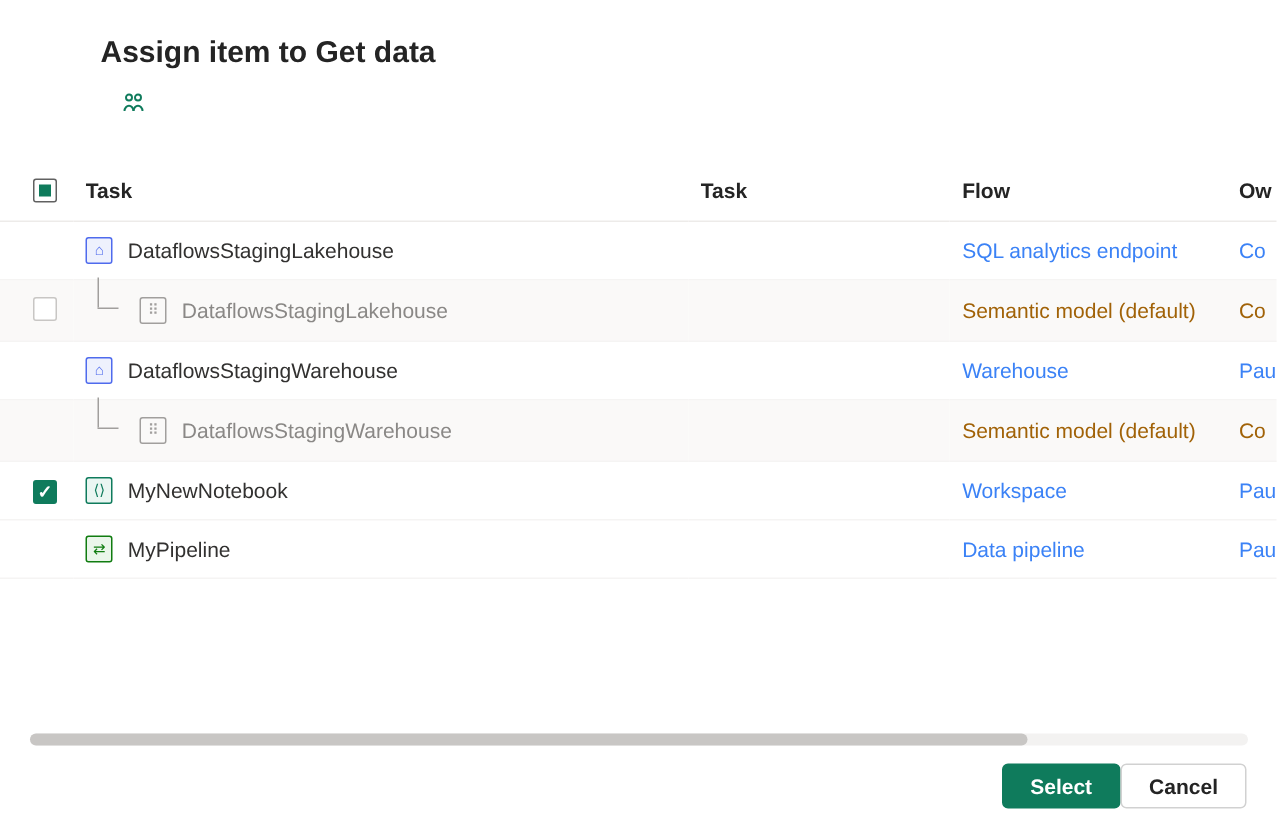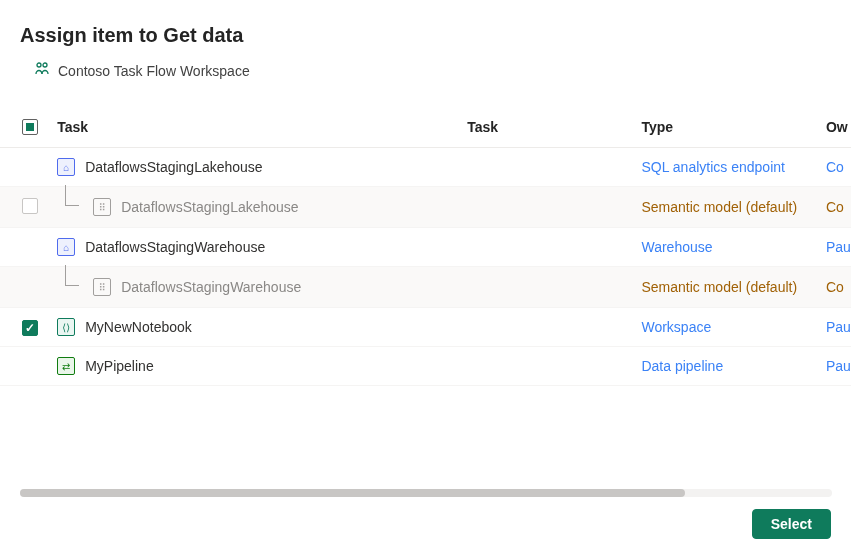--- a/index.html
+++ b/index.html
@@ -6,21 +6,21 @@
     body {
       font-family: 'Segoe UI', -apple-system, BlinkMacSystemFont, sans-serif;
       font-size: 14px;
       color: #323130;
       background: #fff;
       width: 851px;
       height: 553px;
       overflow: hidden;
       position: relative;
     }
-    .header { padding: 24px 20px 8px 20px; }
+    .header { padding: 24px 20px 8px 20px; margin-left: 47px; }
     .title {
       font-size: 20px;
       font-weight: 600;
       color: #242424;
       margin-bottom: 14px;
     }
     .workspace {
       display: flex;
       align-items: center;
       gap: 8px;
@@ -173,34 +173,33 @@
   <h1 class="title">Assign item to Get data</h1>
   <div class="workspace">
     <span class="workspace-icon">
       <svg width="16" height="16" viewBox="0 0 16 16" fill="none" stroke="currentColor" stroke-width="1.3">
         <circle cx="5" cy="4" r="2"></circle>
           <circle cx="11" cy="4" r="2"></circle>
         <path d="M2 13c0-2 1.5-3.5 3-3.5s3 1.5 3 3.5"></path>
           <path d="M8 13c0-2 1.5-3.5 3-3.5s3 1.5 3 3.5"></path>
       </svg>
     </span>
-    <span>Contoso Task Flow Workspace</span>
   </div>
 </div>
 
 <div class="table-container">
   <table class="table">
     <thead>
       <tr class="thead-row">
         <th class="col-check">
           <span class="checkbox indeterminate"></span>
         </th>
         <th class="col-name">Task</th>
         <th class="col-task">Task</th>
-        <th class="col-type">Type</th>
+        <th class="col-type">Flow</th>
         <th class="col-owner">Ow</th>
       </tr>
     </thead>
     <tbody id="tbody">
         <tr>
           <td class="cell-check"></td>
           <td>
             <div class="name-cell">
 
       <span class="item-icon icon-blue">⌂</span>
@@ -279,13 +278,14 @@
       </tbody>
   </table>
 </div>
 
 <div class="scrollbar-track">
   <div class="scrollbar-thumb"></div>
 </div>
 
 <div class="footer">
   <button class="btn btn-primary">Select</button>
+  <button class="btn btn-secondary">Cancel</button>
 </div>
 
 </body></html>

